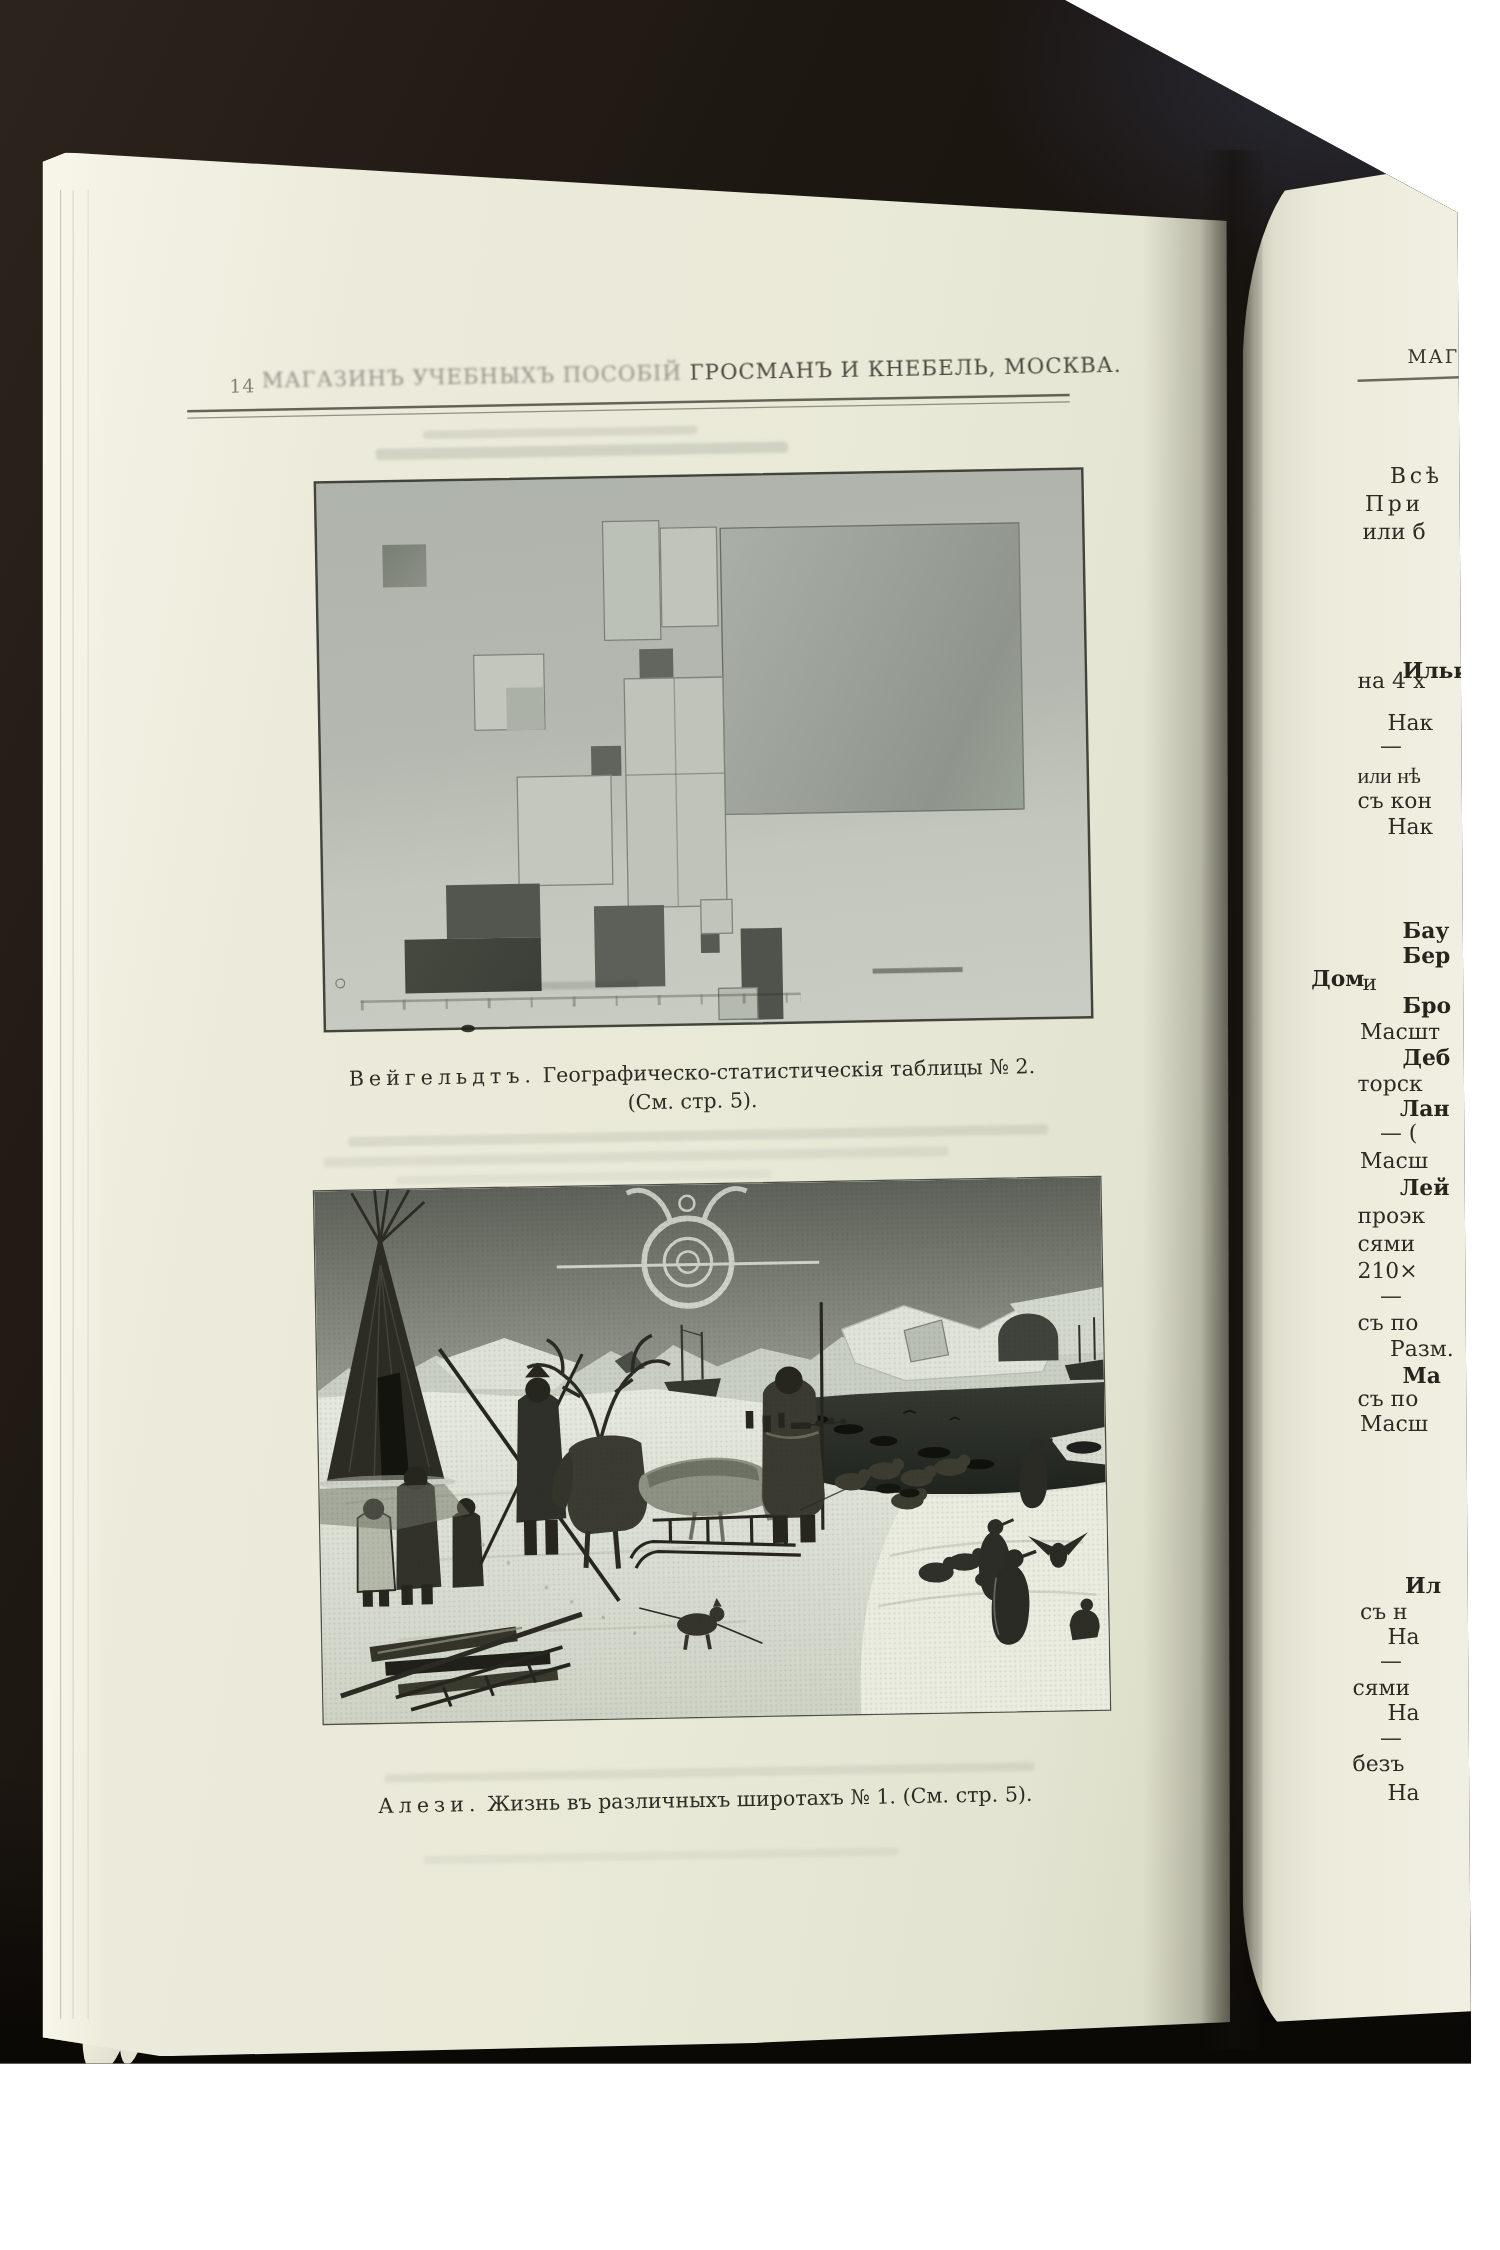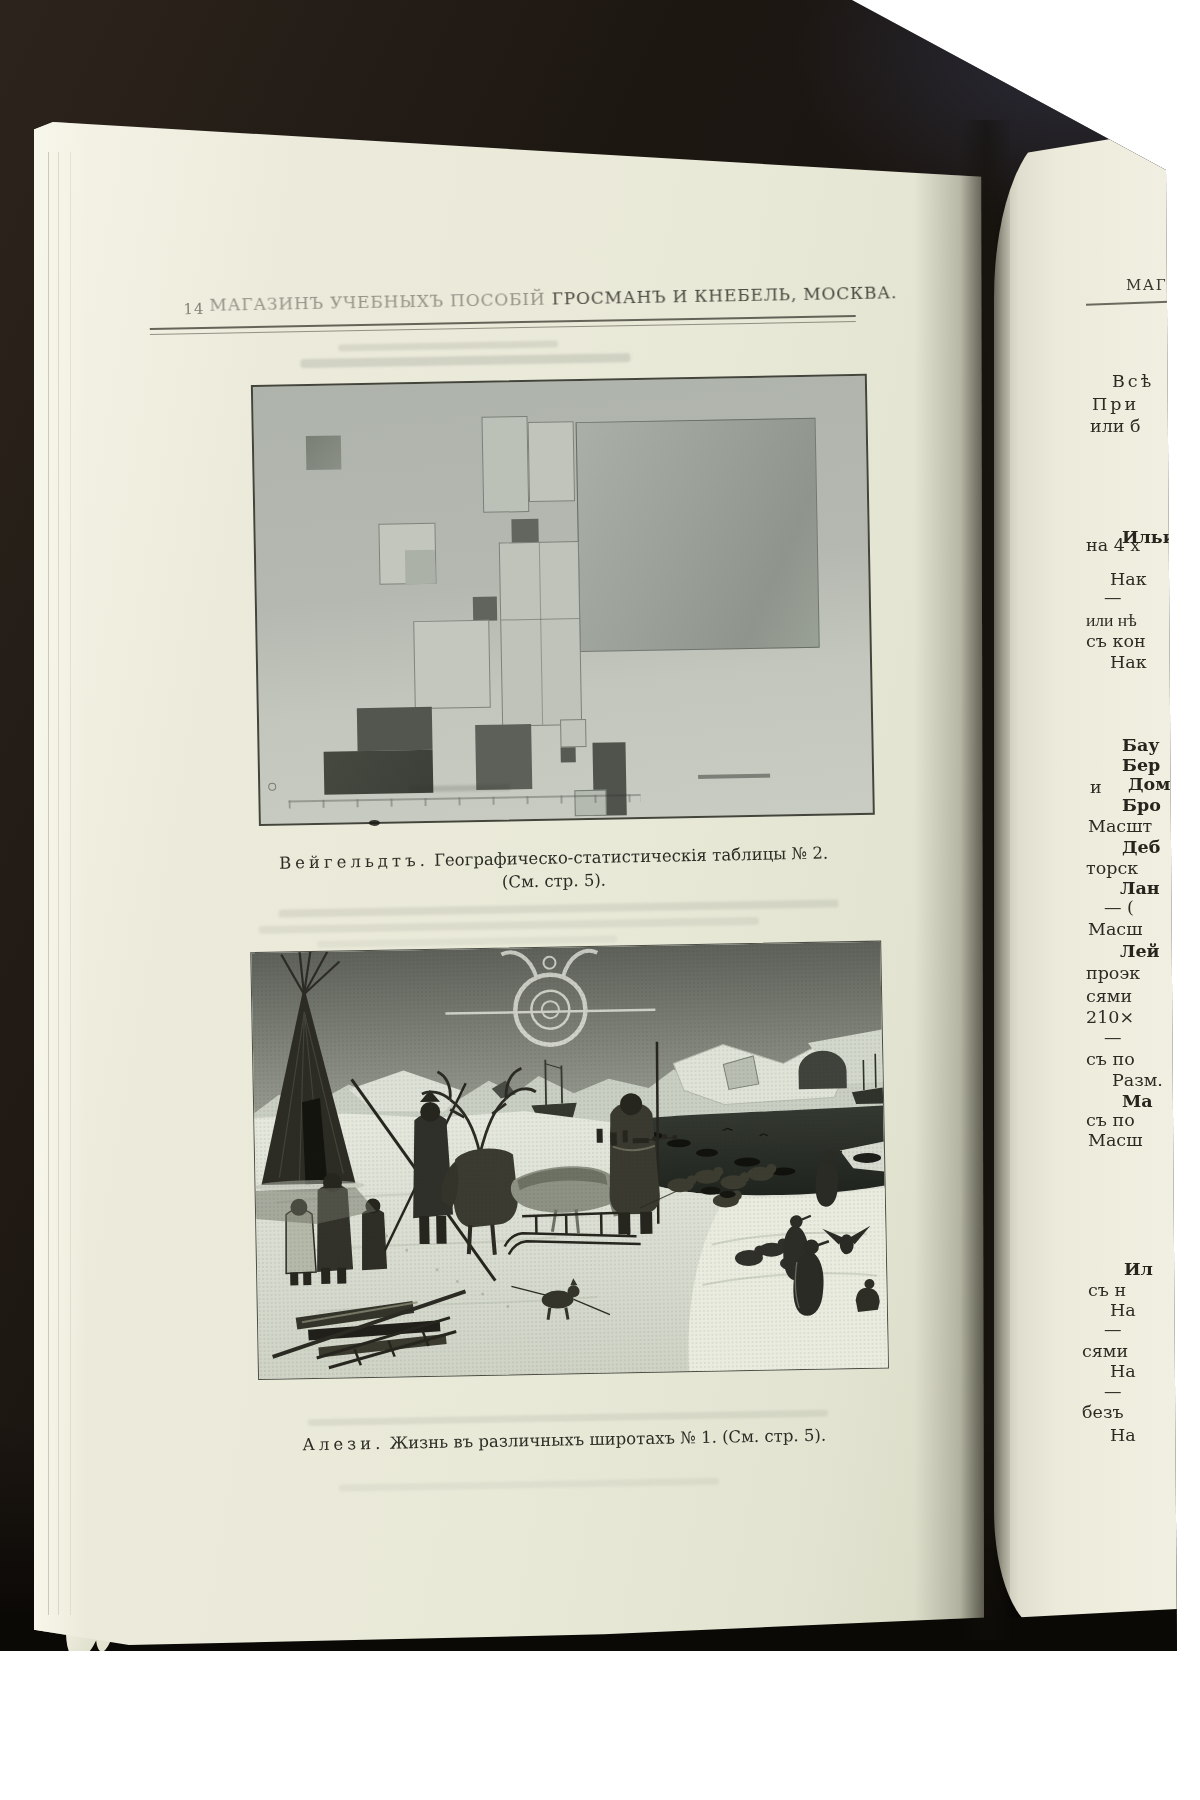--- a/index.html
+++ b/index.html
@@ -393,21 +393,21 @@
       <span class="frag b" style="left: 1122px; top: 529px;">Ильи</span>
       <span class="frag" style="left: 1086px; top: 519px; margin-top: 18px;">на 4 х</span>
       <span class="frag" style="left: 1110px; top: 571px;">Нак</span>
       <span class="frag" style="left: 1104px; top: 589px;">—</span>
       <span class="frag" style="left: 1086px; top: 612px; font-family: Liberation Serif, serif;">или нѣ</span>
       <span class="frag" style="left: 1086px; top: 633px;">съ кон</span>
       <span class="frag" style="left: 1110px; top: 654px;">Нак</span>
       <span class="frag b" style="left: 1122px; top: 737px; text-align: center;">Бау</span>
       <span class="frag b" style="left: 1122px; top: 757px;">Бер</span>
       <span class="frag" style="left: 1090px; top: 779px;">и</span>
-      <span class="frag b" style="left: 1128px; top: 776px;">Дом</span>
+      <span class="frag b" style="left: 1049px; top: 776px;">Дом</span>
       <span class="frag b" style="left: 1122px; top: 797px;">Бро</span>
       <span class="frag" style="left: 1088px; top: 818px; text-align: center;">Масшт</span>
       <span class="frag b" style="left: 1122px; top: 839px;">Деб</span>
       <span class="frag" style="left: 1086px; top: 860px;">торск</span>
       <span class="frag b" style="left: 1120px; top: 880px;">Лан</span>
       <span class="frag" style="left: 1104px; top: 899px;">— (</span>
       <span class="frag" style="left: 1088px; top: 921px;">Масш</span>
       <span class="frag b" style="left: 1120px; top: 943px;">Лей</span>
       <span class="frag" style="left: 1086px; top: 965px;">проэк</span>
       <span class="frag" style="left: 1086px; top: 988px;">сями</span>

